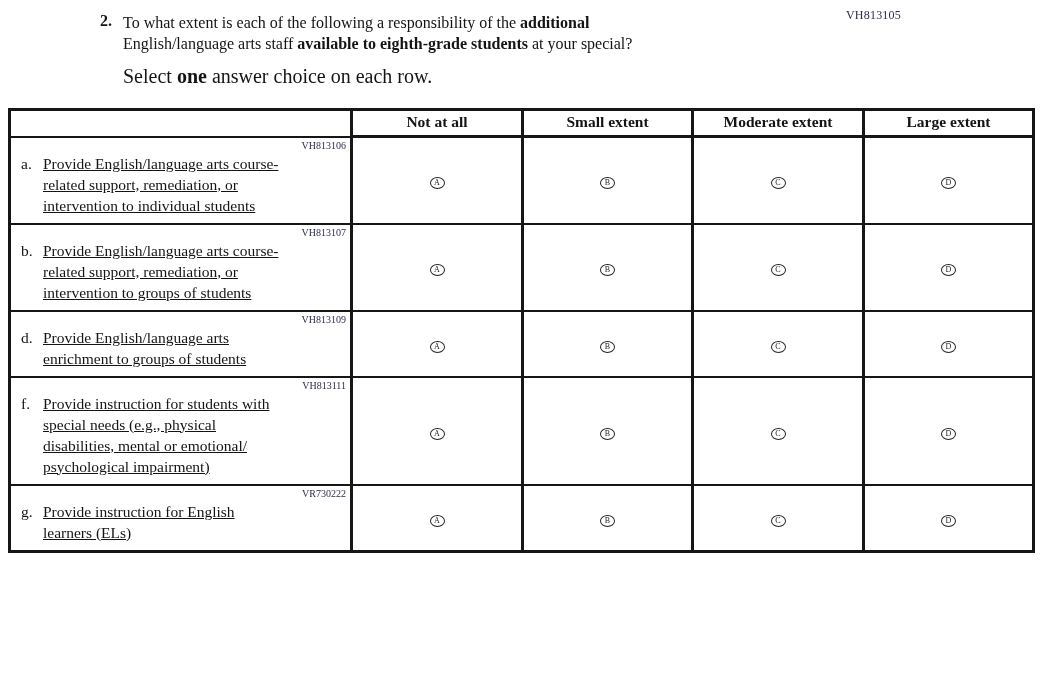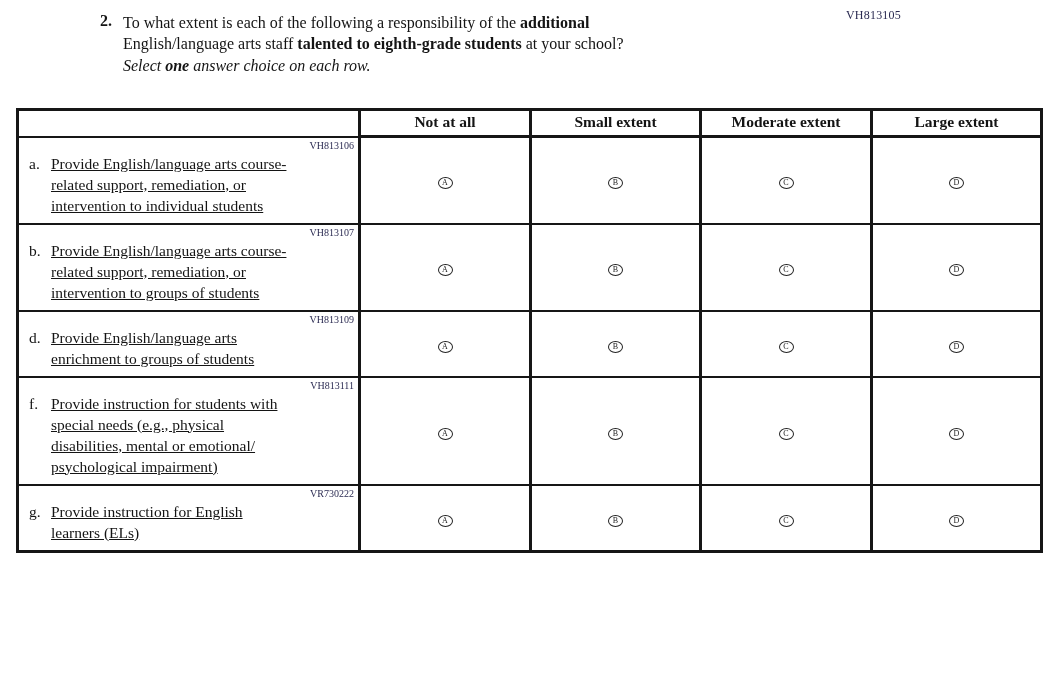--- a/index.html
+++ b/index.html
@@ -33,29 +33,28 @@
     font-weight:bold;
     font-size:16px;
     width:23px;
     flex-shrink:0;
   }
   .q-text{
     font-size:16px;
     line-height:21px;
   }
   .q-instruction{
-    margin-top:3px;
-    font-size:16px;
-    font-style:italic;
+    margin-top:11px;
+    font-size:20px;
   }
   strong{font-weight:bold;}
 
   table.grid{
     position:absolute;
-    top:108px;left:16px;
+    top:108px;left:8px;
     width:1024px;
     border-collapse:collapse;
     table-layout:fixed;
     padding-left:40px;
   }
   table.grid, table.grid td, table.grid th{
     border:3px solid var(--border-color);
   }
   table.grid td{
     border-top-width:2px;
@@ -124,21 +123,21 @@
   tr.r6 td{height:65px;}
 </style>
 </head>
 <body>
 
 <span class="page-code">VH813105</span>
 
 <div class="question">
   <div class="q-number">2.</div>
   <div>
-    <p class="q-text"><span>To what extent is each of the following a responsibility of the </span><strong>additional</strong><br><span>English/language arts staff </span><strong>talented to eighth-grade students</strong><span> at your school?</span></p>
+    <p class="q-text"><span>To what extent is each of the following a responsibility of the </span><strong>additional</strong><br><span>English/language arts staff </span><strong>available to eighth-grade students</strong><span> at your special?</span></p>
     <p class="q-instruction"><span>Select </span><strong>one</strong><span> answer choice on each row.</span></p>
   </div>
 </div>
 
 <table class="grid">
   <colgroup>
     <col style="width:342px">
       <col style="width:171px">
       <col style="width:170px">
       <col style="width:171px">

